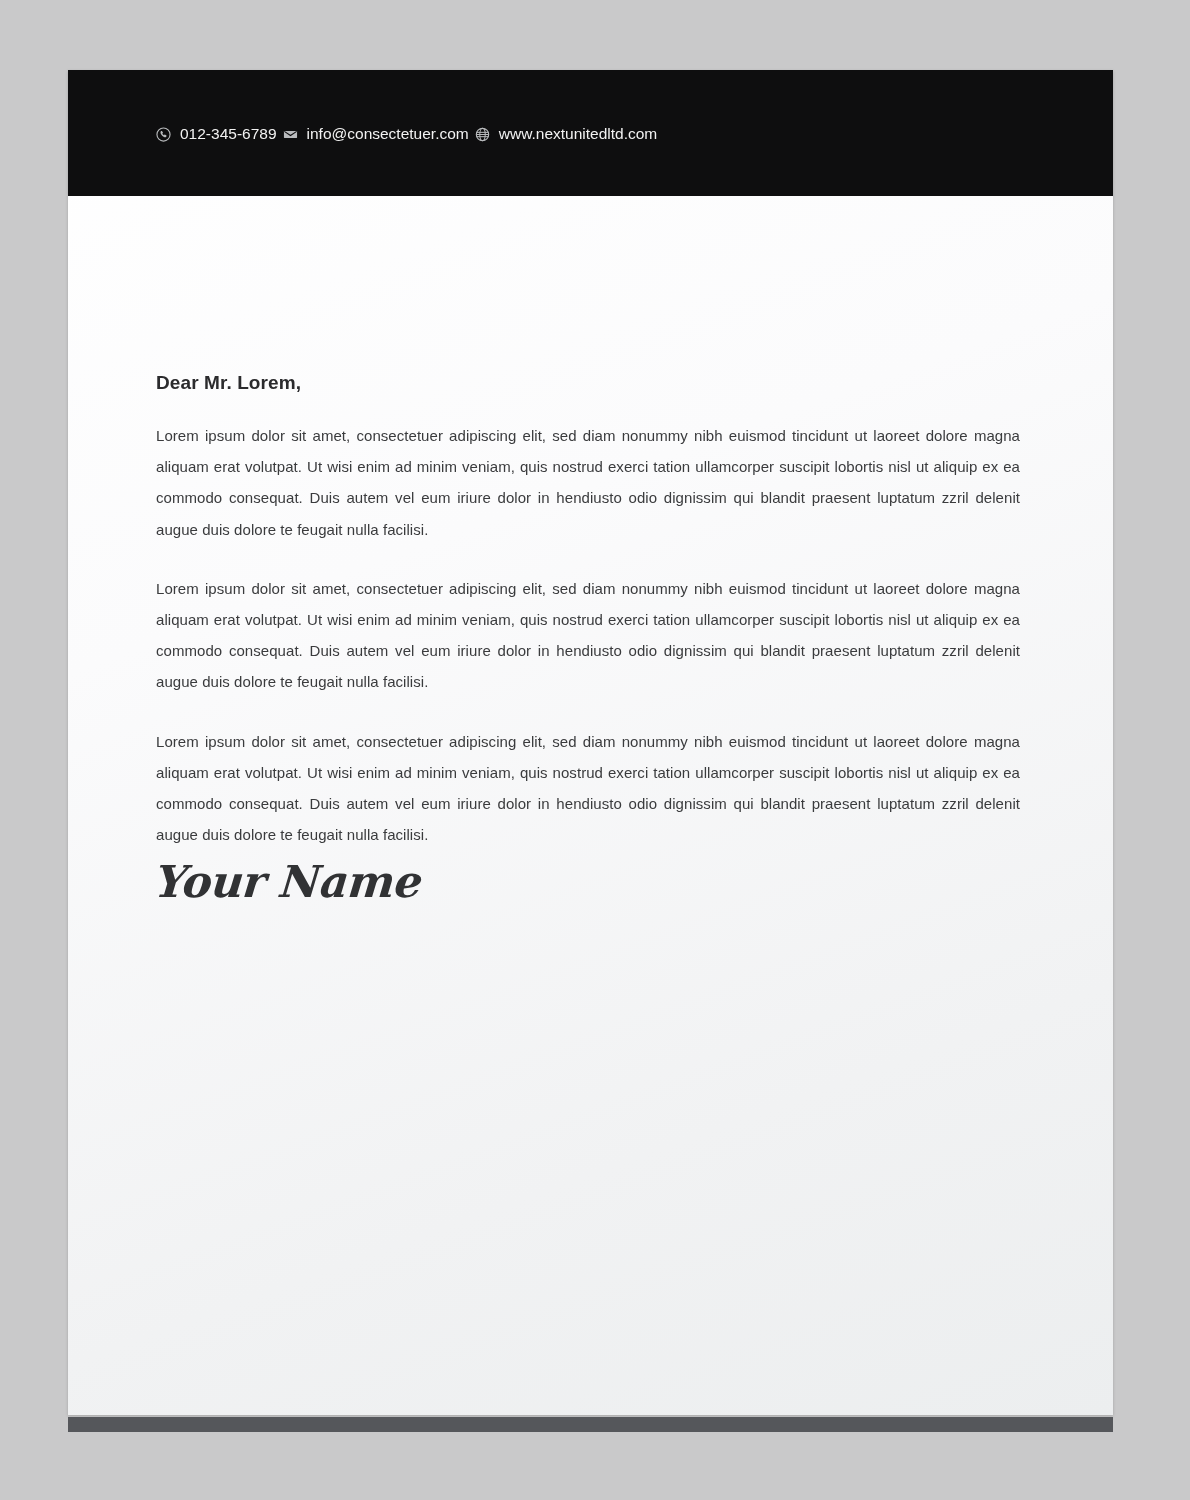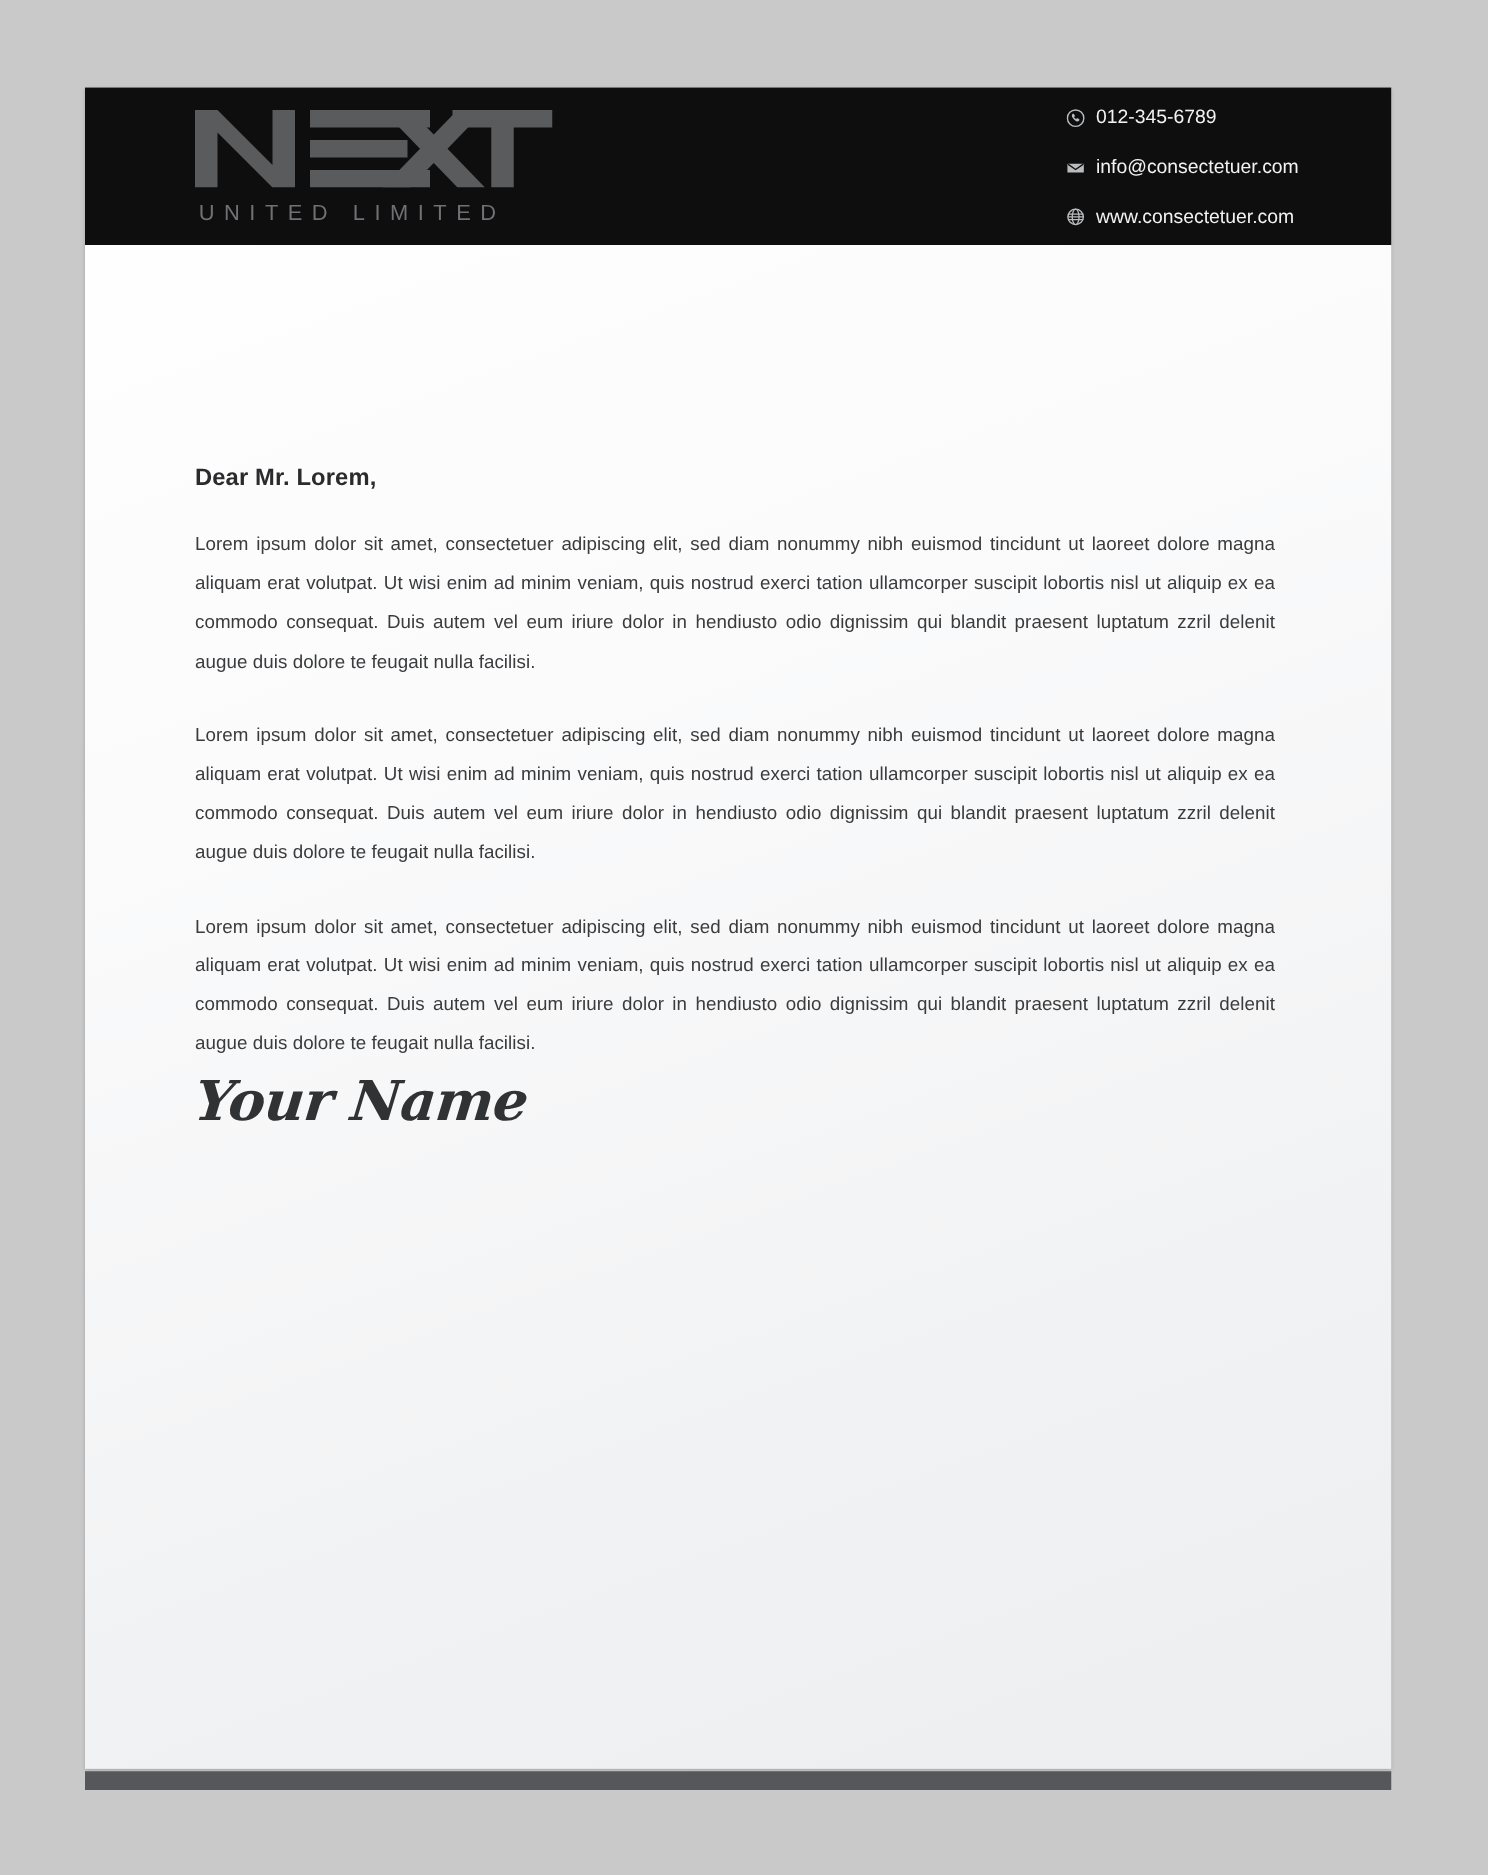--- a/index.html
+++ b/index.html
@@ -55,22 +55,22 @@
     letter-spacing: 7.6px;
     color: #6f7174;
     font-weight: 400;
     white-space: nowrap;
     padding-left: 3px;
   }
 
   
   .contact {
     display: flex;
-    flex-direction: column;
-    gap: 22px;
+    flex-direction: row;
+    gap: 6px;
     padding-right: 48px;
     padding-top: 2px;
   }
 
   .contact-row {
     display: flex;
     align-items: center;
     gap: 9px;
     color: #f2f2f2;
     font-size: 15.5px;
@@ -169,41 +169,20 @@
     background: #55575b;
   }
 </style>
 </head>
 <body>
 
 <div class="page">
 
   <div class="header">
 
-    <div class="logo-block">
-      <span class="logo-mark">
-        <svg width="286" height="62" viewBox="0 0 286 62" aria-hidden="true">
-          <g fill="#5a5b5d">
-
-            <polygon points="0,0 18,0 62,44 62,0 80,0 80,62 62,62 18,18 18,62 0,62"></polygon>
-
-            <rect x="92" y="0" width="96" height="14"></rect>
-            <rect x="92" y="24" width="78" height="14"></rect>
-            <rect x="92" y="48" width="96" height="14"></rect>
-
-            <polygon points="150,0 172,0 232,62 210,62"></polygon>
-            <polygon points="210,0 232,0 172,62 150,62"></polygon>
-
-            <rect x="206" y="0" width="80" height="14"></rect>
-            <rect x="237" y="0" width="18" height="62"></rect>
-          </g>
-        </svg>
-      </span>
-      <span class="logo-sub">UNITED LIMITED</span>
-    </div>
 
     <div class="contact">
 
       <div class="contact-row">
         <span class="ico">
           <svg width="15" height="15" viewBox="0 0 16 16" aria-hidden="true">
             <circle cx="8" cy="8" r="7" fill="none" stroke="currentColor" stroke-width="1.2"></circle>
             <path d="M5.2 4.6c.5-.5 1.2-.4 1.5.1l.6 1c.2.4.1.8-.2 1l-.4.3c.3.8 1 1.5 1.8 1.8l.3-.4c.3-.3.7-.4 1-.2l1 .6c.5.3.6 1 .1 1.5-.6.6-1.5.7-2.3.3C7.2 10 5.9 8.7 5.1 7.1c-.4-.8-.4-1.9.1-2.5z" fill="currentColor"></path>
           </svg>
         </span>
@@ -223,21 +202,21 @@
       <div class="contact-row">
         <span class="ico">
           <svg width="15" height="15" viewBox="0 0 16 16" aria-hidden="true">
             <circle cx="8" cy="8" r="6.6" fill="none" stroke="currentColor" stroke-width="1.2"></circle>
             <ellipse cx="8" cy="8" rx="2.9" ry="6.6" fill="none" stroke="currentColor" stroke-width="1.1"></ellipse>
             <line x1="1.6" y1="5.7" x2="14.4" y2="5.7" stroke="currentColor" stroke-width="1.1"></line>
             <line x1="1.6" y1="10.3" x2="14.4" y2="10.3" stroke="currentColor" stroke-width="1.1"></line>
             <line x1="1.4" y1="8" x2="14.6" y2="8" stroke="currentColor" stroke-width="1.1"></line>
           </svg>
         </span>
-        <span>www.consectetuer.com</span>
+        <span>www.nextunitedltd.com</span>
       </div>
 
     </div>
   </div>
 
   <div class="body-area">
 
     <div class="salutation">Dear Mr. Lorem,</div>
 
     <p class="para">Lorem ipsum dolor sit amet, consectetuer adipiscing elit, sed diam nonummy nibh euismod tincidunt ut laoreet dolore magna aliquam erat volutpat. Ut wisi enim ad minim veniam, quis nostrud exerci tation ullamcorper suscipit lobortis nisl ut aliquip ex ea commodo consequat. Duis autem vel eum iriure dolor in hendiusto odio dignissim qui blandit praesent luptatum zzril delenit augue duis dolore te feugait nulla facilisi.</p>

